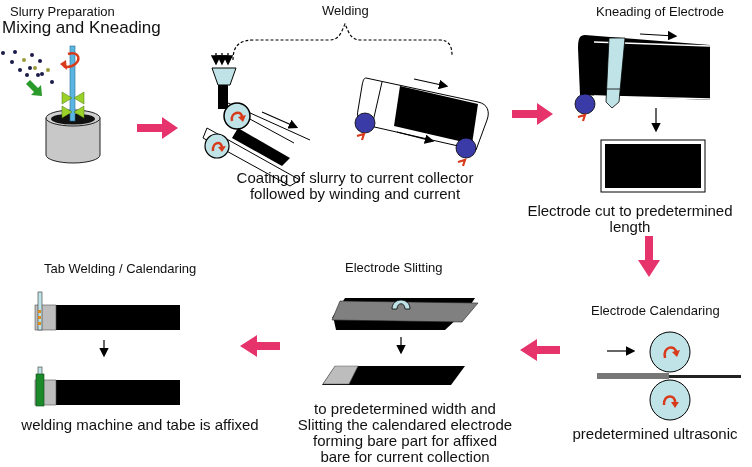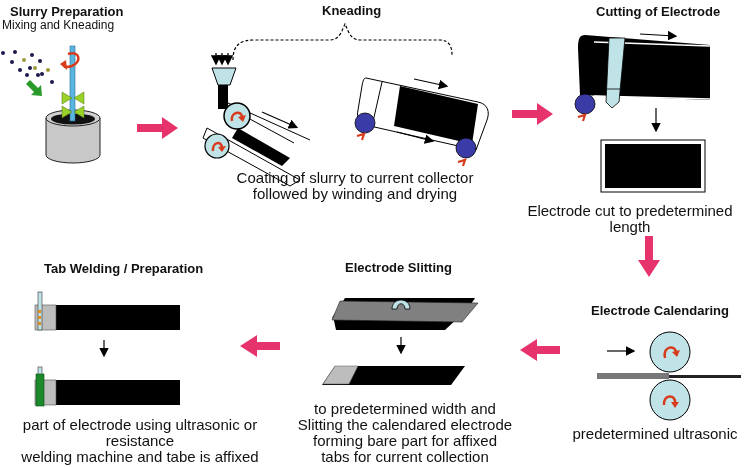--- a/index.html
+++ b/index.html
@@ -1,19 +1,19 @@
 <!DOCTYPE html>
 <html><head>
 <meta charset="utf-8">
 <style>
   html, body { margin: 0; padding: 0; background: #ffffff; }
   body { width: 752px; height: 467px; position: relative; overflow: hidden;
          font-family: "Liberation Sans", sans-serif; color: #111; }
-  .title { position: absolute; font-weight: bold; font-size: 13px; white-space: nowrap; }
-  .sub { position: absolute; font-size: 12px; white-space: nowrap; }
+  .title { position: absolute; font-weight: normal; font-size: 13px; white-space: nowrap; }
+  .sub { position: absolute; font-size: 17px; white-space: nowrap; }
   .cap { position: absolute; font-size: 15px; text-align: center; line-height: 16px; }
   svg.stage { position: absolute; left: 0; top: 0; }
 </style>
 </head>
 <body>
 
 <svg class="stage" width="752" height="467" viewBox="0 0 752 467">
   <defs>
     <marker id="ah" markerWidth="8" markerHeight="8" refX="6" refY="4" orient="auto">
       <path d="M0,0 L8,4 L0,8 z" fill="#000"></path>
@@ -166,41 +166,40 @@
       <rect x="35" y="380" width="21" height="25" fill="#bdbdbd" stroke="#555" stroke-width="0.6"></rect>
       <rect x="38" y="367" width="4" height="14" fill="#bfe3e6" stroke="#333" stroke-width="0.6"></rect>
       <rect x="36" y="374" width="8" height="32" fill="#1a8a2a" stroke="#0a4a12" stroke-width="0.6"></rect>
     </g>
   </g>
 </svg>
 
 <div class="title" style="left:10px; top:4px;">Slurry Preparation</div>
 <div class="sub" style="left:2px; top:18px;">Mixing and Kneading</div>
 
-<div class="title" style="left:322px; top:3px;">Kneading</div>
+<div class="title" style="left:322px; top:3px;">Welding</div>
 <div class="cap" style="left:230px; top:170px; width:250px;">
   <div>Coating of slurry to current collector</div>
-  <div>followed by winding and drying</div>
-</div>
-
-<div class="title" style="left:596px; top:4px;">Cutting of Electrode</div>
+  <div>followed by winding and current</div>
+</div>
+
+<div class="title" style="left:596px; top:4px;">Kneading of Electrode</div>
 <div class="cap" style="left:508px; top:203px; width:244px;">
   <div>Electrode cut to predetermined length</div>
 </div>
 
 <div class="title" style="left:591px; top:303px;">Electrode Calendaring</div>
 <div class="cap" style="left:560px; top:426px; width:190px;">
   <div>predetermined ultrasonic</div>
 </div>
 
 <div class="title" style="left:345px; top:260px;">Electrode Slitting</div>
 <div class="cap" style="left:290px; top:401px; width:230px;">
   <div>to predetermined width and</div>
   <div>Slitting the calendared electrode</div>
   <div>forming bare part for affixed</div>
-  <div>tabs for current collection</div>
-</div>
-
-<div class="title" style="left:44px; top:261px;">Tab Welding / Preparation</div>
+  <div>bare for current collection</div>
+</div>
+
+<div class="title" style="left:44px; top:261px;">Tab Welding / Calendaring</div>
 <div class="cap" style="left:0px; top:417px; width:280px;">
-  <div>part of electrode using ultrasonic or resistance</div>
   <div>welding machine and tabe is affixed</div>
 </div>
 
 </body></html>

